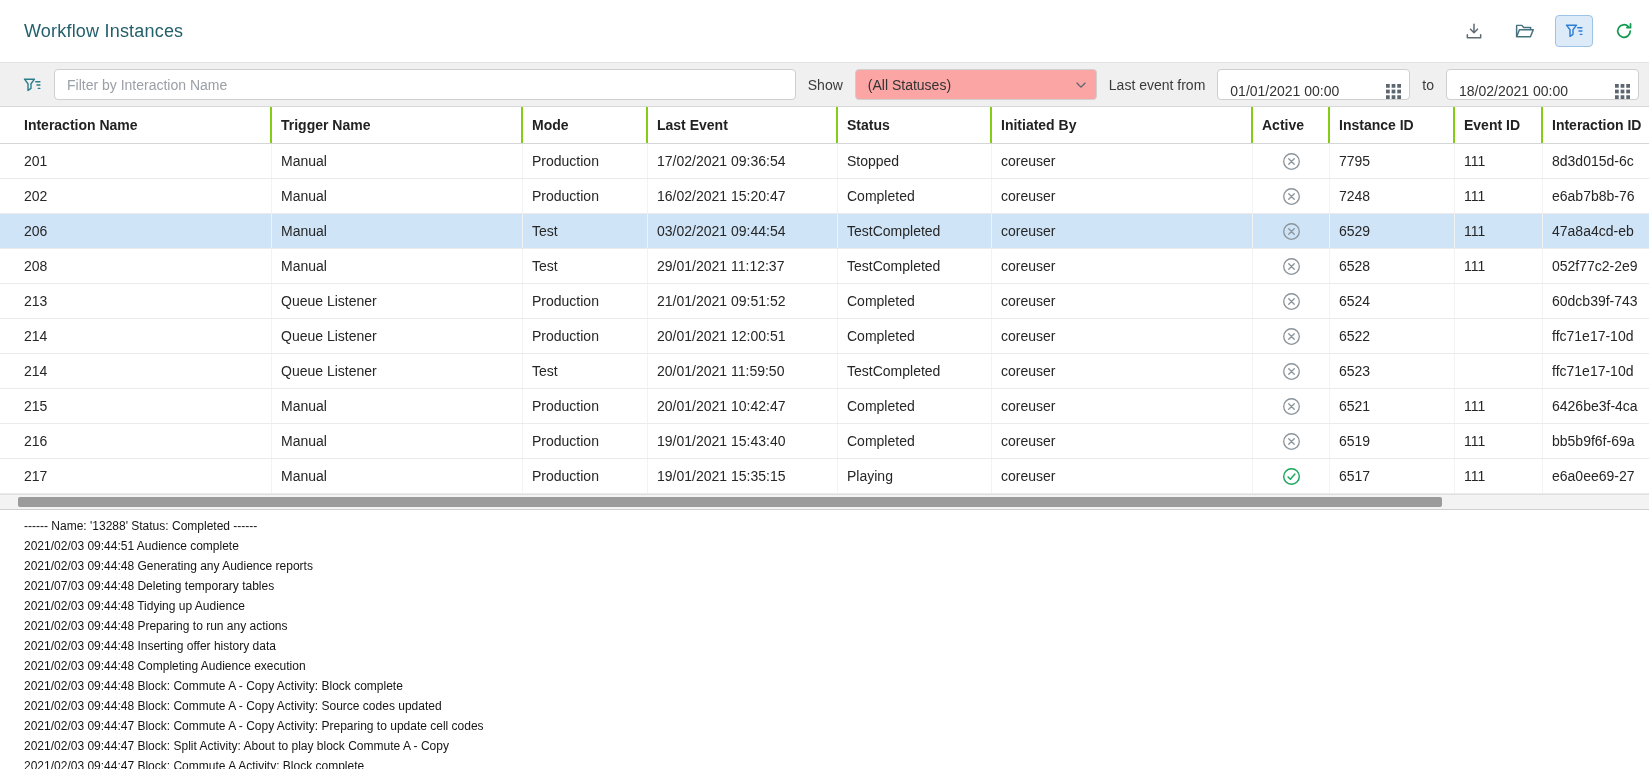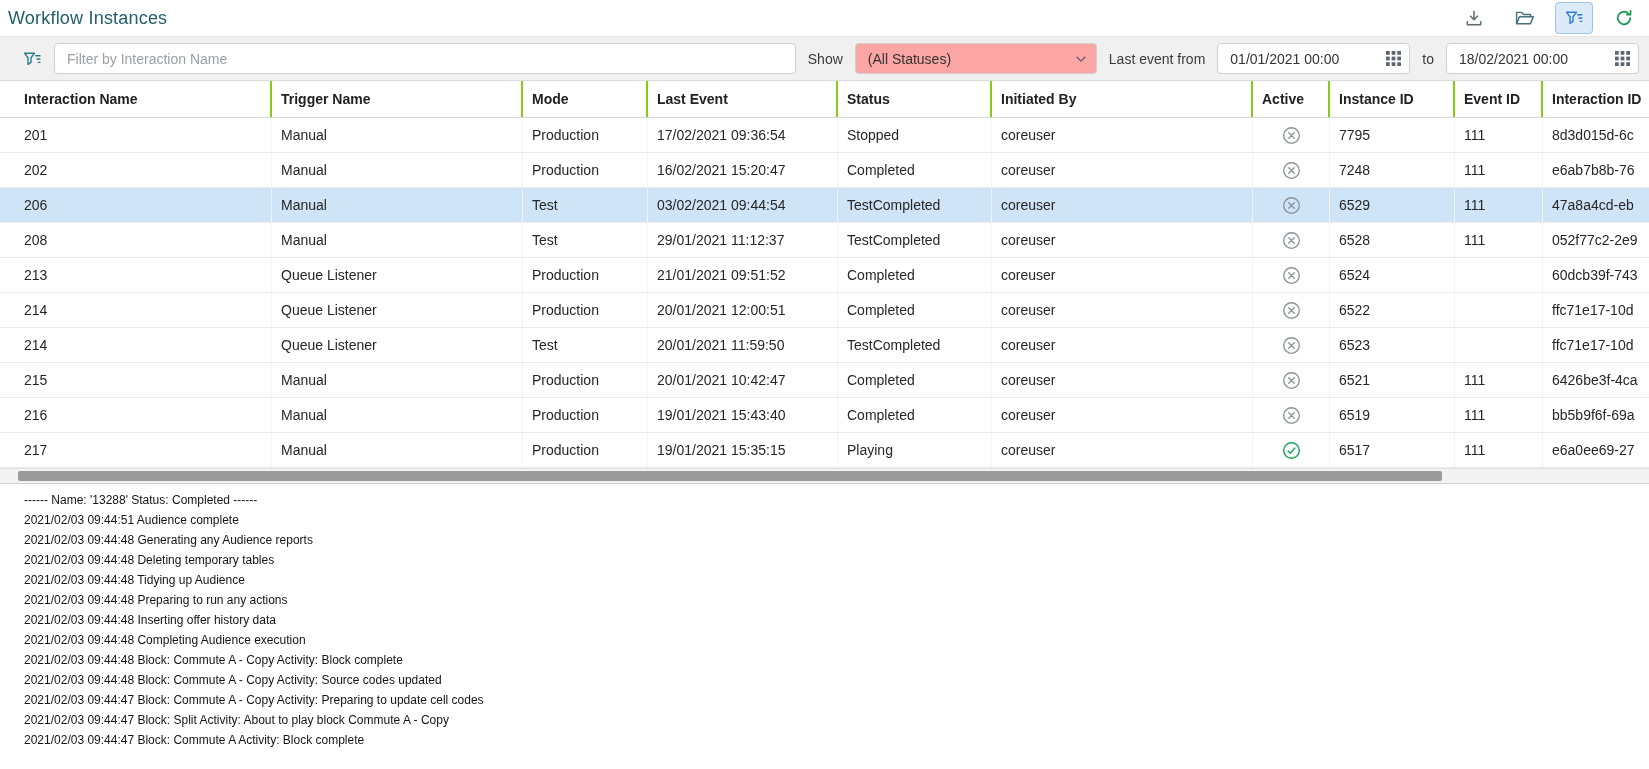--- a/index.html
+++ b/index.html
@@ -1,21 +1,21 @@
 <!DOCTYPE html>
 <html><head>
 <meta charset="utf-8">
 <style>
   * { margin:0; padding:0; box-sizing:border-box; }
   html,body { width:1649px; height:769px; }
   body { font-family:"Liberation Sans", sans-serif; background:#fff; overflow:hidden; }
   .app { position:relative; width:1649px; height:769px; background:#fff; overflow:hidden; }
 
   
-  .topbar { height:36px; display:flex; align-items:center; padding:0 6px 0 8px; background:#fff; }
+  .topbar { height:62px; display:flex; align-items:center; padding:0 6px 0 24px; background:#fff; }
   .title { font-size:18px; color:#23606b; letter-spacing:.2px; }
   .topbar-actions { margin-left:auto; display:flex; align-items:center; gap:12px; }
   .icon-btn { width:38px; height:32px; display:flex; align-items:center; justify-content:center;
               background:transparent; border:1px solid transparent; border-radius:4px; cursor:pointer; }
   .icon-btn.active { background:#ddebf9; border-color:#9dc3e6; }
   .icon { display:flex; }
   .icon-download { color:#5f6b73; }
   .icon-folder { color:#46717f; }
   .icon-filter-active { color:#2b7cd3; }
   .icon-refresh { color:#149a52; }
@@ -26,21 +26,21 @@
   .funnel { color:#2a7d8c; flex:0 0 auto; display:flex; }
   .filter-input { flex:1 1 auto; height:31px; border:1px solid #cfcfcf; border-radius:4px; padding:12px 12px;
                   font-family:inherit; font-size:14px; color:#333; background:#fff; outline:none; min-width:0; }
   .filter-input::placeholder { color:#9aa0a6; }
   .fb-label { font-size:14px; color:#3a3a3a; white-space:nowrap; }
   .select { width:242px; height:31px; background:#fca5a5; border:1px solid #cfcfcf; border-radius:4px;
             display:flex; align-items:center; padding:0 8px 0 12px; cursor:pointer; flex:0 0 auto; }
   .select-text { flex:1; font-size:14px; color:#333; }
   .chev { display:flex; color:#5c6670; }
   .datefield { width:193px; height:31px; background:#fff; border:1px solid #cfcfcf; border-radius:4px;
-               display:flex; align-items:center; padding-right:8px; flex:0 0 auto; }
+               display:flex; align-items:flex-end; padding-right:8px; flex:0 0 auto; }
   .date-input { flex:1; min-width:0; border:none; outline:none; background:transparent; font-family:inherit;
                 font-size:14px; color:#333; padding:0 4px 0 12px; }
   .cal-icon { color:#5c6670; display:flex; cursor:pointer; }
 
   
   .grid-cols { display:grid; grid-template-columns:272px 251px 125px 190px 154px 261px 77px 125px 88px 320px; width:1863px; }
   .thead { height:37px; background:#fff; border-bottom:1px solid #d6d6d6; }
   .th { display:flex; align-items:center; font-size:14px; font-weight:bold; color:#222; padding-left:9px;
         border-right:2px solid #84cc16; overflow:hidden; white-space:nowrap; cursor:pointer; }
   .th:first-child { padding-left:24px; }
@@ -385,21 +385,21 @@
   </div>
 
   <div class="log">
     <div class="log-content">
   <div class="log-line">------ Name: '13288' Status: Completed ------</div>
 
   <div class="log-line">2021/02/03 09:44:51 Audience complete</div>
 
   <div class="log-line">2021/02/03 09:44:48 Generating any Audience reports</div>
 
-  <div class="log-line">2021/02/03 09:44:48 Deleting temporary tables</div>
+  <div class="log-line">2021/07/03 09:44:48 Deleting temporary tables</div>
 
   <div class="log-line">2021/02/03 09:44:48 Tidying up Audience</div>
 
   <div class="log-line">2021/02/03 09:44:48 Preparing to run any actions</div>
 
   <div class="log-line">2021/02/03 09:44:48 Inserting offer history data</div>
 
   <div class="log-line">2021/02/03 09:44:48 Completing Audience execution</div>
 
   <div class="log-line">2021/02/03 09:44:48 Block: Commute A - Copy Activity: Block complete</div>

